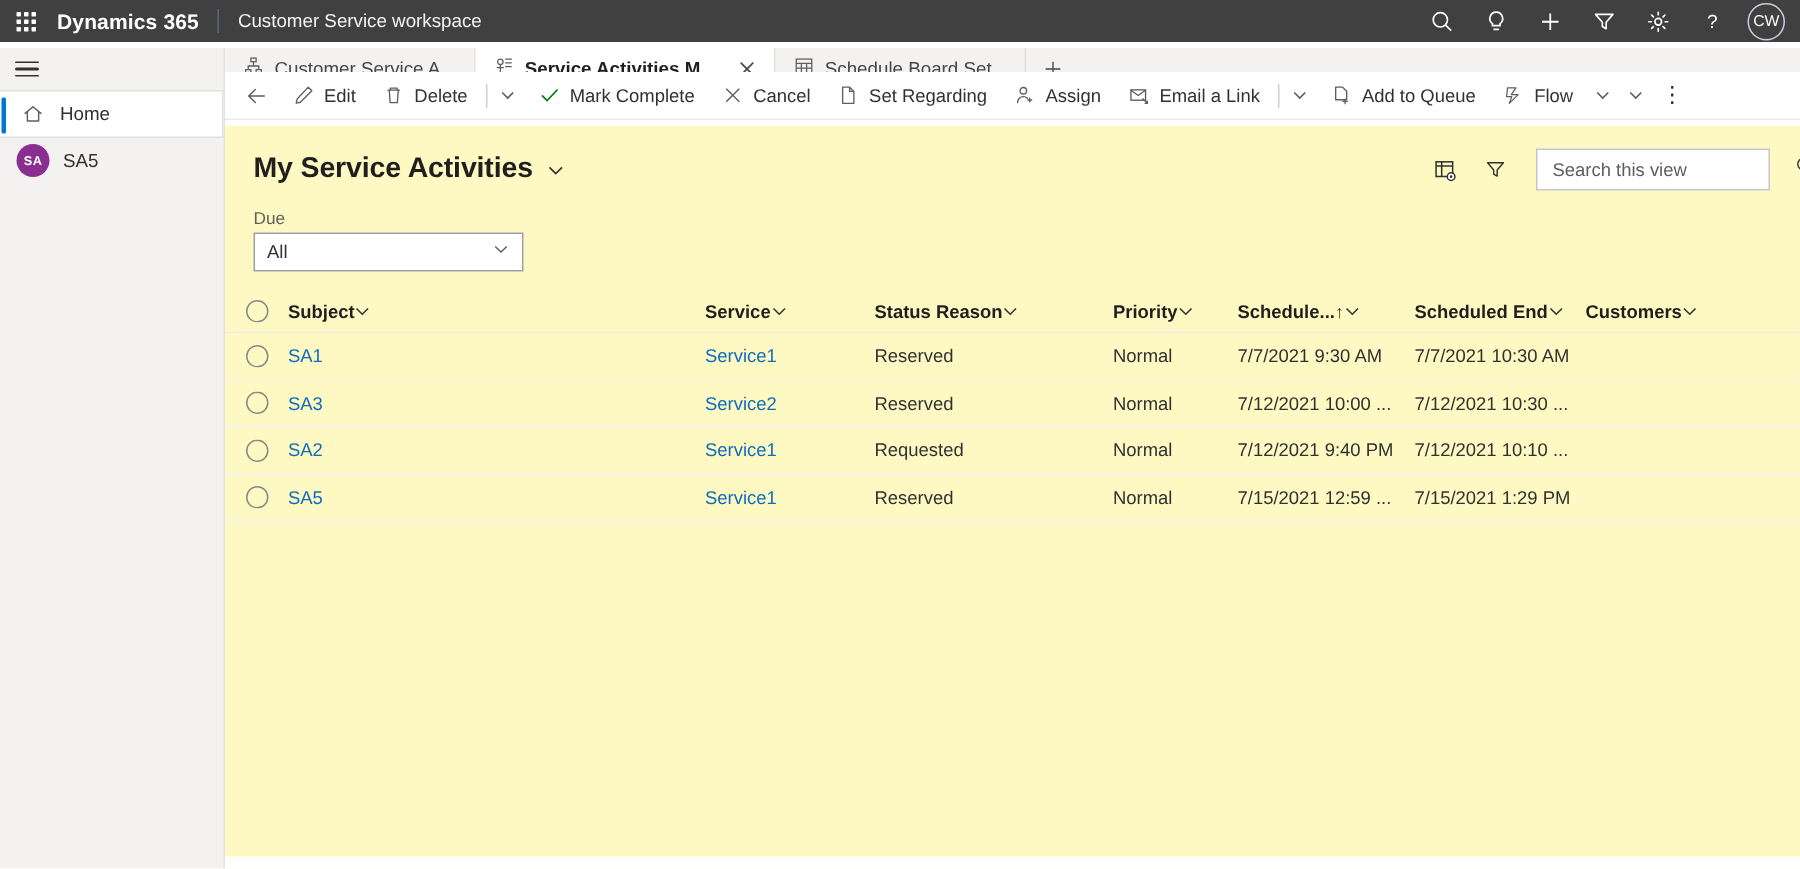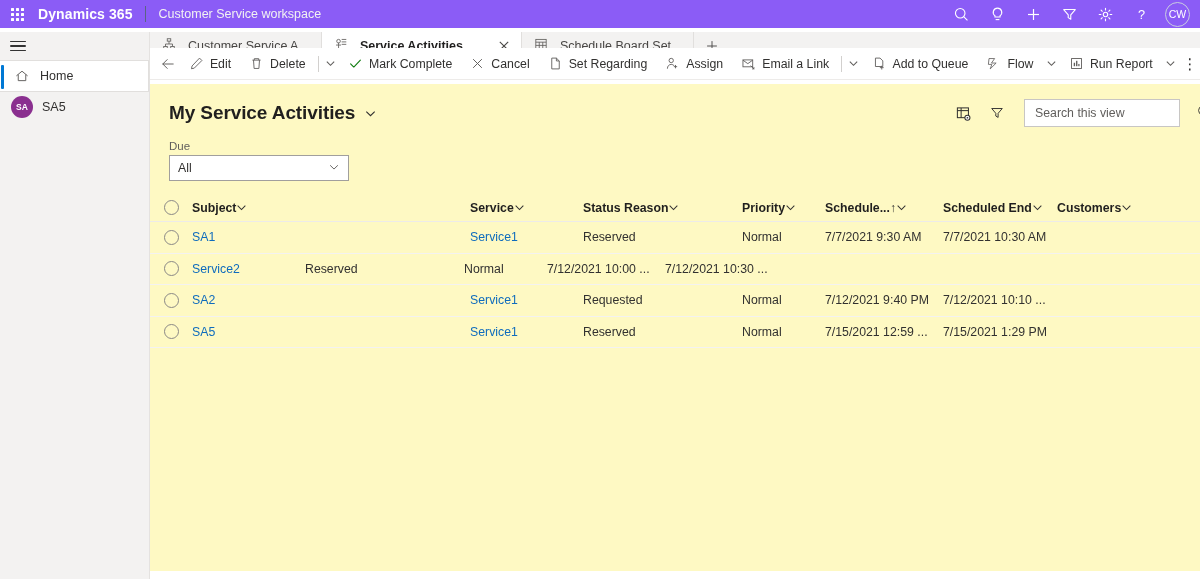--- a/index.html
+++ b/index.html
@@ -9,21 +9,21 @@
     overflow: hidden;
     background: #ffffff;
     font-family: "Liberation Sans", sans-serif;
     color: #323130;
   }
   #app { position: relative; width: 1200px; height: 579px; }
 
   
   .appbar {
     height: 28px; width: 100%;
-    background: #8b5cf6;
+    background: #404040;
     display: flex; align-items: center;
     color: #ffffff;
     text-align: center;
   }
   .waffle {
     width: 34px; height: 32px;
     display: flex; align-items: center; justify-content: center;
     cursor: pointer;
   }
   .waffle-grid {
@@ -88,21 +88,21 @@
 
   
   .tabstrip {
     position: absolute; left: 150px; top: 32px;
     width: 1050px; height: 28px;
     background: #f3f2f1;
     border-bottom: 1px solid #e1dfdd;
     display: flex; align-items: stretch;
   }
   .tab {
-    display: flex; align-items: center; gap: 12px;
+    display: flex; align-items: center; gap: 7px;
     padding: 0 12px; font-size: 12.5px; color: #484644;
     cursor: pointer; max-width: 200px; position: relative;
     border-right: 1px solid #e1dfdd;
   }
   .tab .tab-label { white-space: nowrap; overflow: hidden; text-overflow: ellipsis; }
   .tab.active {
     background: #ffffff; color: #201f1e; font-weight: bold;
     border-right: 1px solid #e1dfdd;
   }
   .tab-close {
@@ -466,31 +466,20 @@
       </span>
       <span>Flow</span>
     </div>
 
     <div class="cmd-chev">
       <svg width="11" height="11" viewBox="0 0 12 12">
           <path d="M2 4l4 4 4-4" fill="none" stroke="#605e5c" stroke-width="1.2"></path>
         </svg>
     </div>
 
-    <div class="cmd">
-      <span class="ci">
-        <svg width="15" height="15" viewBox="0 0 20 20">
-            <rect x="3.4" y="3.4" width="13.2" height="13.2" fill="none" stroke="#605e5c" stroke-width="1.2"></rect>
-            <rect x="6.3" y="9" width="1.8" height="4.6" fill="#605e5c"></rect>
-            <rect x="9.4" y="6.4" width="1.8" height="7.2" fill="#605e5c"></rect>
-            <rect x="12.4" y="10.6" width="1.6" height="3" fill="#605e5c"></rect>
-          </svg>
-      </span>
-      <span>Run Report</span>
-    </div>
 
     <div class="cmd-chev">
       <svg width="11" height="11" viewBox="0 0 12 12">
           <path d="M2 4l4 4 4-4" fill="none" stroke="#605e5c" stroke-width="1.2"></path>
         </svg>
     </div>
 
     <div class="cmd-more">⋮</div>
   </div>
 
@@ -631,20 +620,21 @@
         <div class="cell c-priority">Normal</div>
         <div class="cell c-sstart">7/7/2021 9:30 AM</div>
         <div class="cell c-send">7/7/2021 10:30 AM</div>
         <div class="cell c-cust"></div>
       </div>
 
       <div class="grid-row">
         <div class="cell cell-check">
             <span class="rowsel"></span>
           </div>
+        <div class="cell c-subject"><span class="link">SA3</span></div>
         <div class="cell c-service"><span class="link">Service2</span></div>
         <div class="cell c-status">Reserved</div>
         <div class="cell c-priority">Normal</div>
         <div class="cell c-sstart">7/12/2021 10:00 ...</div>
         <div class="cell c-send">7/12/2021 10:30 ...</div>
         <div class="cell c-cust"></div>
       </div>
 
       <div class="grid-row">
         <div class="cell cell-check">

